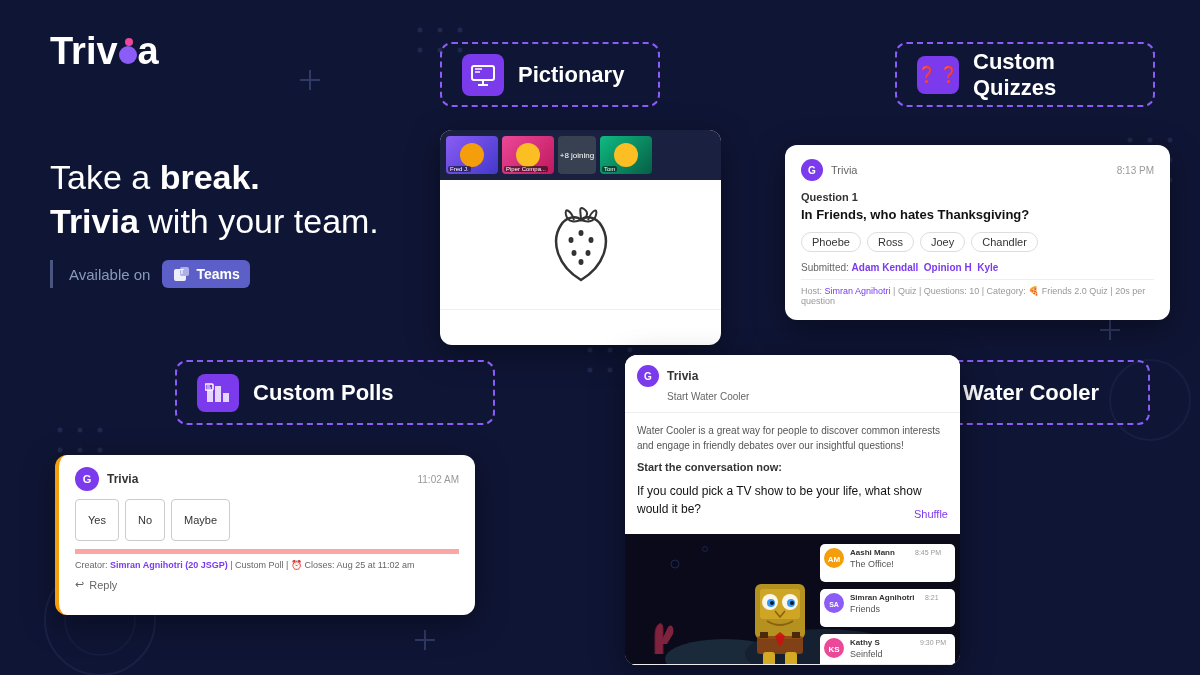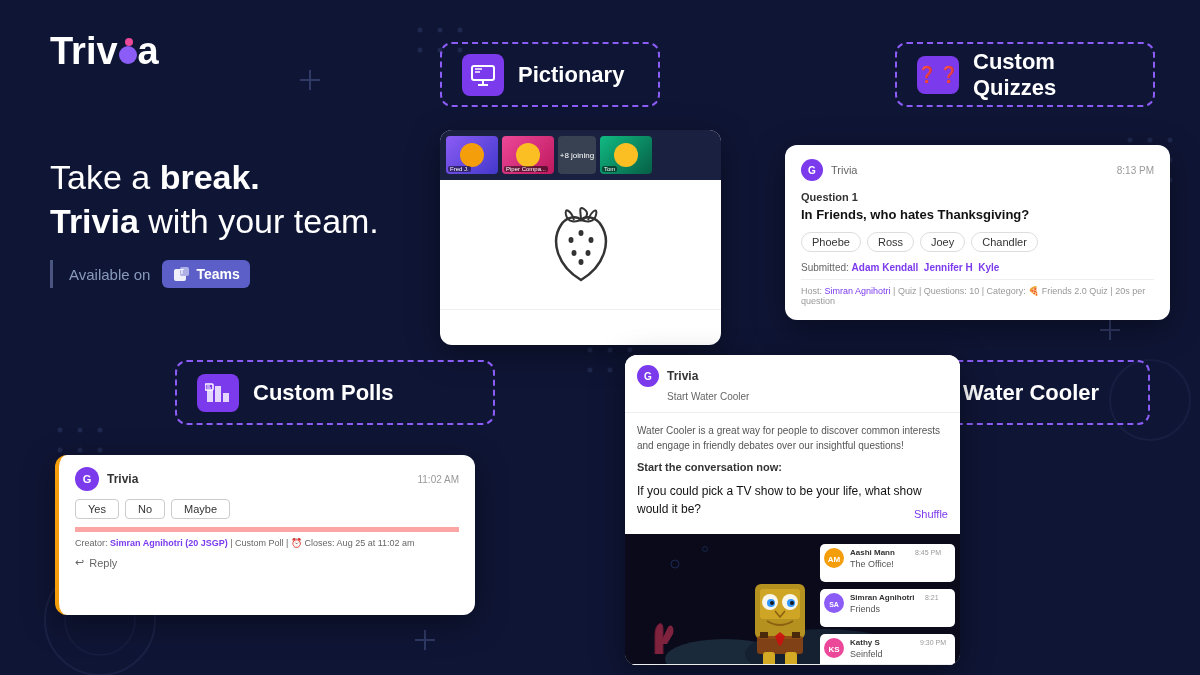--- a/index.html
+++ b/index.html
@@ -328,21 +328,21 @@
       font-weight: 700;
     }
     .poll-options {
       display: flex;
       gap: 6px;
       margin-bottom: 8px;
     }
     .poll-option {
       border: 1px solid #ccc;
       border-radius: 4px;
-      padding: 3px 12px;
+      padding: 14px 12px;
       font-size: 11px;
       color: #333;
     }
     .poll-footer {
       font-size: 9px;
       color: #666;
       border-top: 5px solid #fca5a5;
       padding-top: 6px;
       margin-bottom: 8px;
     }
@@ -619,21 +619,21 @@
   </div>
   <div class="quiz-question-num">Question 1</div>
   <div class="quiz-question-text">In Friends, who hates Thanksgiving?</div>
   <div class="quiz-options">
     <div class="quiz-option">Phoebe</div>
     <div class="quiz-option">Ross</div>
     <div class="quiz-option">Joey</div>
     <div class="quiz-option">Chandler</div>
   </div>
   <div class="quiz-submitted">
-    Submitted: <a href="#">Adam Kendall</a>&nbsp; <a href="#">Jennifer H</a>&nbsp; <a href="#">Kyle</a>
+    Submitted: <a href="#">Adam Kendall</a>&nbsp; <a href="#">Opinion H</a>&nbsp; <a href="#">Kyle</a>
   </div>
   <div class="quiz-host-info">
     Host: <a href="#">Simran Agnihotri</a> | Quiz | Questions: 10 | Category: 🍕 Friends 2.0 Quiz | 20s per question
   </div>
 </div>
 
 <div class="dashed-box polls-label">
   <div class="polls-icon">
     <svg width="26" height="22" viewBox="0 0 26 22">
       <rect x="2" y="8" width="6" height="12" fill="white" opacity="0.8"></rect>

